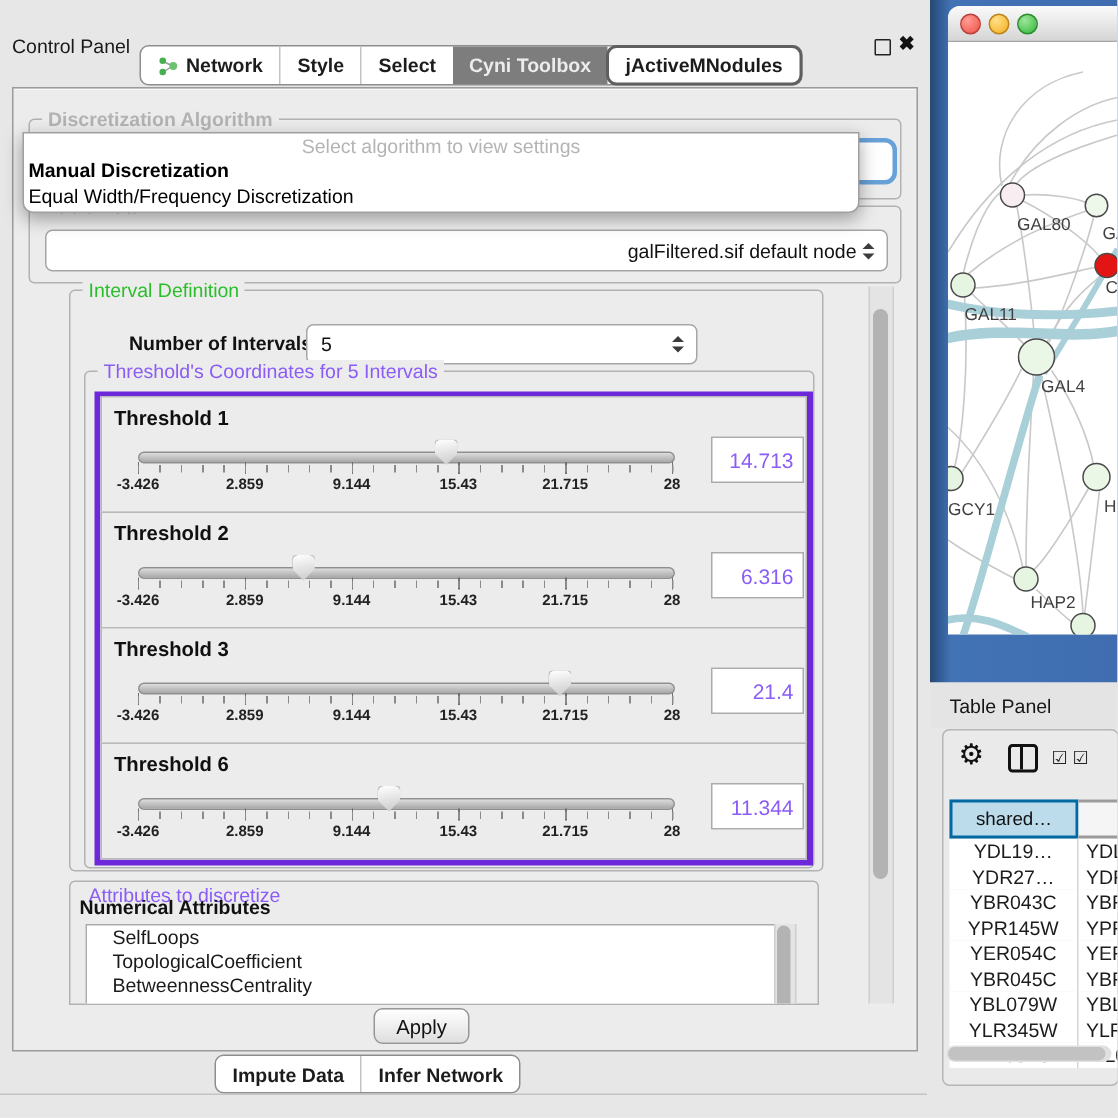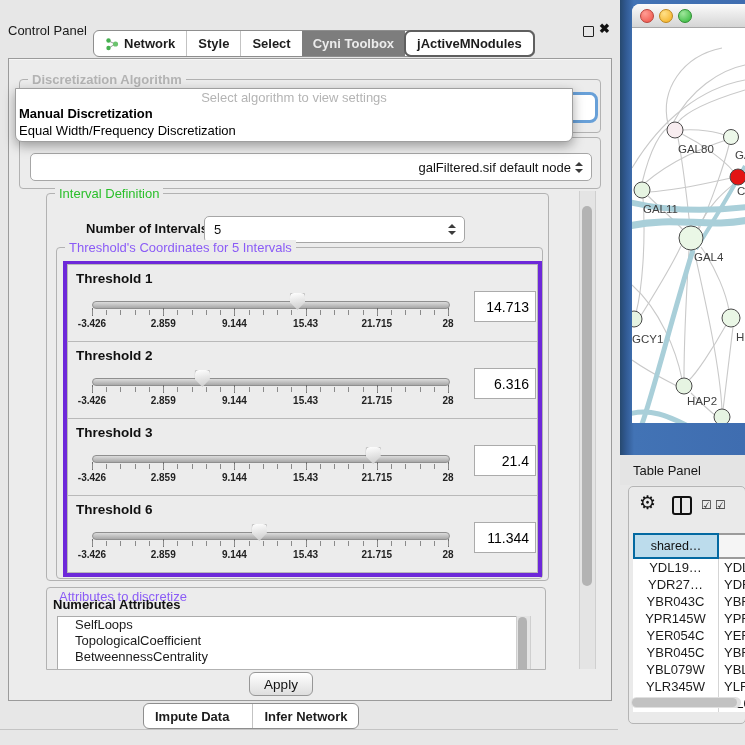--- a/index.html
+++ b/index.html
@@ -14,21 +14,21 @@
   #close-icon{left:599px;top:4px;font-size:13px;font-weight:bold;color:#111;}
 
   
   .tabstrip{display:flex;align-items:stretch;background:#fff;border:1px solid #8e8e8e;
             border-radius:6px;font-size:13px;font-weight:bold;color:#1c1c1c;overflow:visible;}
   .tabstrip .tab{display:flex;align-items:center;gap:5px;padding:0 11px;white-space:nowrap;border-radius:5px;}
   .tabstrip .tab.divided{border-left:1px solid #c3c3c3;border-radius:0;}
   .tabstrip .tab.sel{background:#7d7d7d;color:#ececec;border-radius:0;}
   .tabstrip .tab.boxed{border:2px solid #5f5f5f;border-radius:7px;margin:-1px;background:#fff;}
   #top-tabs{left:93px;top:30px;height:25px;}
-  #bottom-tabs{left:143px;top:703px;height:24px;gap:12px;}
+  #bottom-tabs{left:143px;top:703px;height:24px;}
 
   
   #main-panel{left:8px;top:58px;width:602px;height:641px;background:#ececec;
               border:1px solid #9b9b9b;box-shadow:inset 0 1px 0 #f7f7f7;}
   .group{position:absolute;border:1px solid #b2b2b2;border-radius:4px;}
   .gtitle{position:absolute;top:-8px;left:8px;background:#ececec;padding:0 4px;font-size:13px;line-height:15px;}
   .gtitle.gray{color:#b3b3b3;font-weight:bold;}
   .gtitle.dark{color:#2a2a2a;}
   .gtitle.green{color:#2abf2a;}
   .gtitle.blue{color:#8b5cf6;}
@@ -62,21 +62,21 @@
          background:linear-gradient(170deg,#ffffff,#c9c9c9);
          clip-path:polygon(0 0,100% 0,100% 55%,50% 100%,0 55%);
          border-radius:4px 4px 0 0;filter:drop-shadow(0 0 0.8px #555);}
   .ticks-minor{position:absolute;left:24px;top:45px;width:357px;height:5px;
          background:repeating-linear-gradient(to right,#8a8a8a 0 1px,transparent 1px 14.24px);}
   .ticks-major{position:absolute;left:24px;top:43px;width:358px;height:8px;
          background:repeating-linear-gradient(to right,#6e6e6e 0 1px,transparent 1px 71.2px);}
   .tick-lab{position:absolute;top:53px;transform:translateX(-50%);font-size:10px;font-weight:bold;color:#222;}
   .thr-field{position:absolute;left:406px;top:26px;width:54px;height:29px;background:#fff;
          border:1px solid #ababab;font-family:"Liberation Sans",sans-serif;font-size:14px;text-align:right;
-         padding:0 6px 0 0;color:#000000;}
+         padding:0 6px 0 0;color:#8b5cf6;}
 
   
   #attr-list{position:absolute;left:10px;top:28px;width:458px;height:70px;background:#fff;border:1px solid #ababab;}
   #attr-list .aitem{font-size:13px;line-height:16px;padding-left:17px;color:#1a1a1a;}
 
   #apply-btn{left:240px;top:613px;width:62px;height:22px;border:1px solid #979797;border-radius:6px;
          background:linear-gradient(#ffffff,#dedede);font-size:13.5px;display:flex;align-items:center;
          justify-content:center;color:#111;}
 
   

